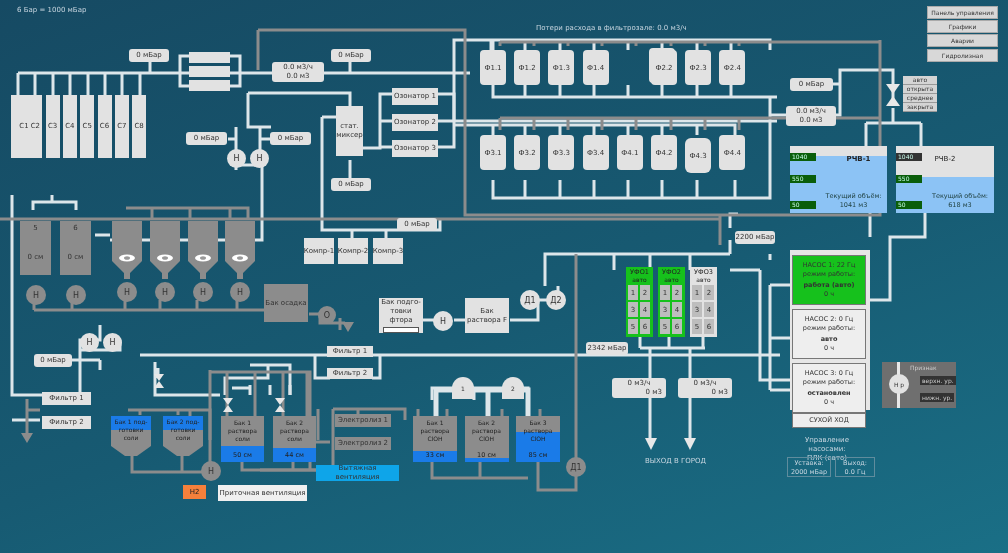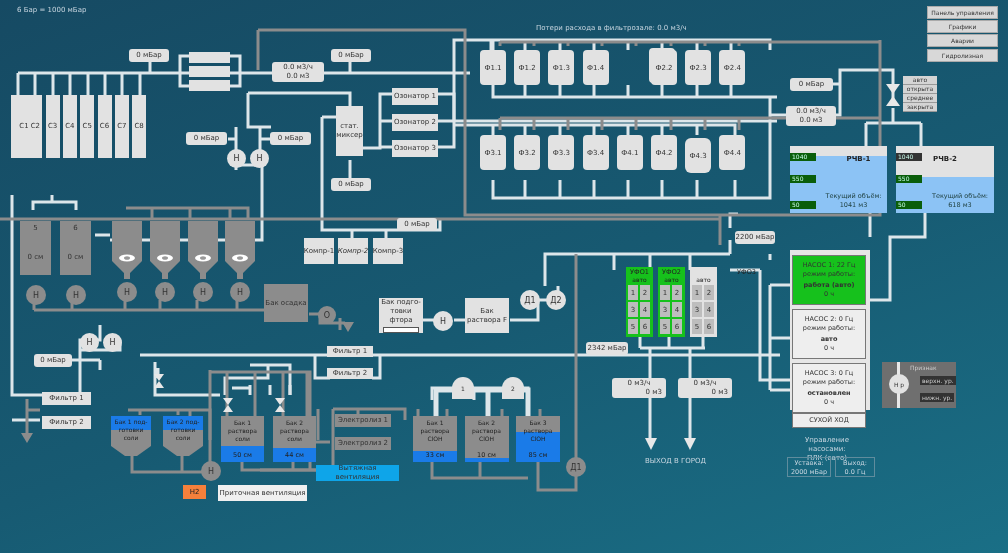--- a/index.html
+++ b/index.html
@@ -176,21 +176,21 @@
       <div style="position:absolute;left:0;bottom:0;width:100%;height:85.5%;background:#8cc3f5;"></div>
       <div style="position:absolute;left:0;top:9px;width:100%;text-align:center;font-weight:bold;font-size:7px;color:#222;margin-left:20px;">РЧВ-1</div>
       <div style="position:absolute;left:30px;top:46px;width:67px;text-align:center;font-size:6.5px;color:#244;line-height:9px;">Текущий объём:</div>
       <div style="position:absolute;left:30px;top:55px;width:67px;text-align:center;font-size:6.5px;color:#244;">1041 м3</div>
       <div class="lvl" style="left:0;top:7px;background:#0a5e0a;">1040</div>
       <div class="lvl" style="left:0;top:29px;background:#0a5e0a;">550</div>
       <div class="lvl" style="left:0;top:55px;background:#0a5e0a;">50</div>
     </div>
     <div style="position:absolute;left:896px;top:146px;width:98px;height:67px;background:#e2e2e2;">
       <div style="position:absolute;left:0;bottom:0;width:100%;height:54%;background:#8cc3f5;"></div>
-      <div style="position:absolute;left:0;top:9px;width:100%;text-align:center;font-weight:bold;font-size:7px;color:#222;">РЧВ-2</div>
+      <div style="position:absolute;left:0;top:9px;width:100%;text-align:center;font-weight:normal;font-size:7px;color:#222;">РЧВ-2</div>
       <div style="position:absolute;left:30px;top:46px;width:68px;text-align:center;font-size:6.5px;color:#244;line-height:9px;">Текущий объём:</div>
       <div style="position:absolute;left:30px;top:55px;width:68px;text-align:center;font-size:6.5px;color:#244;">618 м3</div>
       <div class="lvl" style="left:0;top:7px;background:#333;">1040</div>
       <div class="lvl" style="left:0;top:29px;background:#0a5e0a;">550</div>
       <div class="lvl" style="left:0;top:55px;background:#0a5e0a;">50</div>
     </div>
   </div>
 
 <div class="gbox" style="left:20px;top:221px;width:31px;height:54px;flex-direction:column;justify-content:space-between;padding:3px 0;box-sizing:border-box;">
   <span>5</span>
@@ -231,21 +231,21 @@
   </div>
 
 <div class="gbox" style="left:264px;top:284px;width:44px;height:38px;">Бак осадка</div>
 <div class="circ g" style="left:318px;top:306px;width:18px;height:18px;">О</div>
 <svg class="abs" style="left:342px;top:322px;" width="12" height="10">
     <polygon points="0,0 12,0 6,10" fill="#8c8c8c"></polygon>
   </svg>
 
 <div class="lbl" style="left:397px;top:218px;width:40px;height:13px;">0 мБар</div>
 <div class="box" style="left:304px;top:238px;width:30px;height:26px;">Компр-1</div>
-<div class="box" style="left:338px;top:238px;width:30px;height:26px;font-style:italic;">Компр-2</div>
+<div class="box" style="left:338px;top:238px;width:30px;height:26px;">Компр-2</div>
 <div class="box" style="left:373px;top:238px;width:30px;height:26px;">Компр-3</div>
 
 <div class="box" style="left:379px;top:298px;width:44px;height:35px;flex-direction:column;">
   <span style="width:40px;">Бак подго-товки фтора</span>
   <span style="display:block;width:34px;height:7px;background:#fff;border:1px solid #555;margin-top:2px;"></span>
 </div>
 <div class="circ l" style="left:433px;top:311px;width:20px;height:20px;">Н</div>
 <div class="box" style="left:465px;top:298px;width:44px;height:35px;">Бак раствора F</div>
 <div class="circ l" style="left:520px;top:290px;width:20px;height:20px;">Д1</div>
 <div class="circ l" style="left:546px;top:290px;width:20px;height:20px;">Д2</div>
@@ -265,21 +265,21 @@
       <div style="position:absolute;left:0;top:1px;width:100%;text-align:center;font-size:6.5px;color:#222;">УФО2</div>
       <div style="position:absolute;left:0;top:9px;width:100%;text-align:center;font-size:6px;color:#222;">авто</div>
       <div class="cell" style="left:2px;top:18px;">1</div>
       <div class="cell" style="left:14px;top:18px;">2</div>
       <div class="cell" style="left:2px;top:35px;">3</div>
       <div class="cell" style="left:14px;top:35px;">4</div>
       <div class="cell" style="left:2px;top:52px;">5</div>
       <div class="cell" style="left:14px;top:52px;">6</div>
     </div>
     <div style="position:absolute;left:690px;top:267px;width:27px;height:70px;background:#e2e2e2;">
-      <div style="position:absolute;left:0;top:1px;width:100%;text-align:center;font-size:6.5px;color:#222;padding-left:43px;">УФО3</div>
+      <div style="position:absolute;left:0;top:1px;width:100%;text-align:center;font-size:6.5px;color:#222;">УФО3</div>
       <div style="position:absolute;left:0;top:9px;width:100%;text-align:center;font-size:6px;color:#222;">авто</div>
       <div class="cell" style="left:2px;top:18px;">1</div>
       <div class="cell" style="left:14px;top:18px;">2</div>
       <div class="cell" style="left:2px;top:35px;">3</div>
       <div class="cell" style="left:14px;top:35px;">4</div>
       <div class="cell" style="left:2px;top:52px;">5</div>
       <div class="cell" style="left:14px;top:52px;">6</div>
     </div>
   </div>
 <div class="lbl" style="left:586px;top:342px;width:42px;height:13px;">2342 мБар</div>

